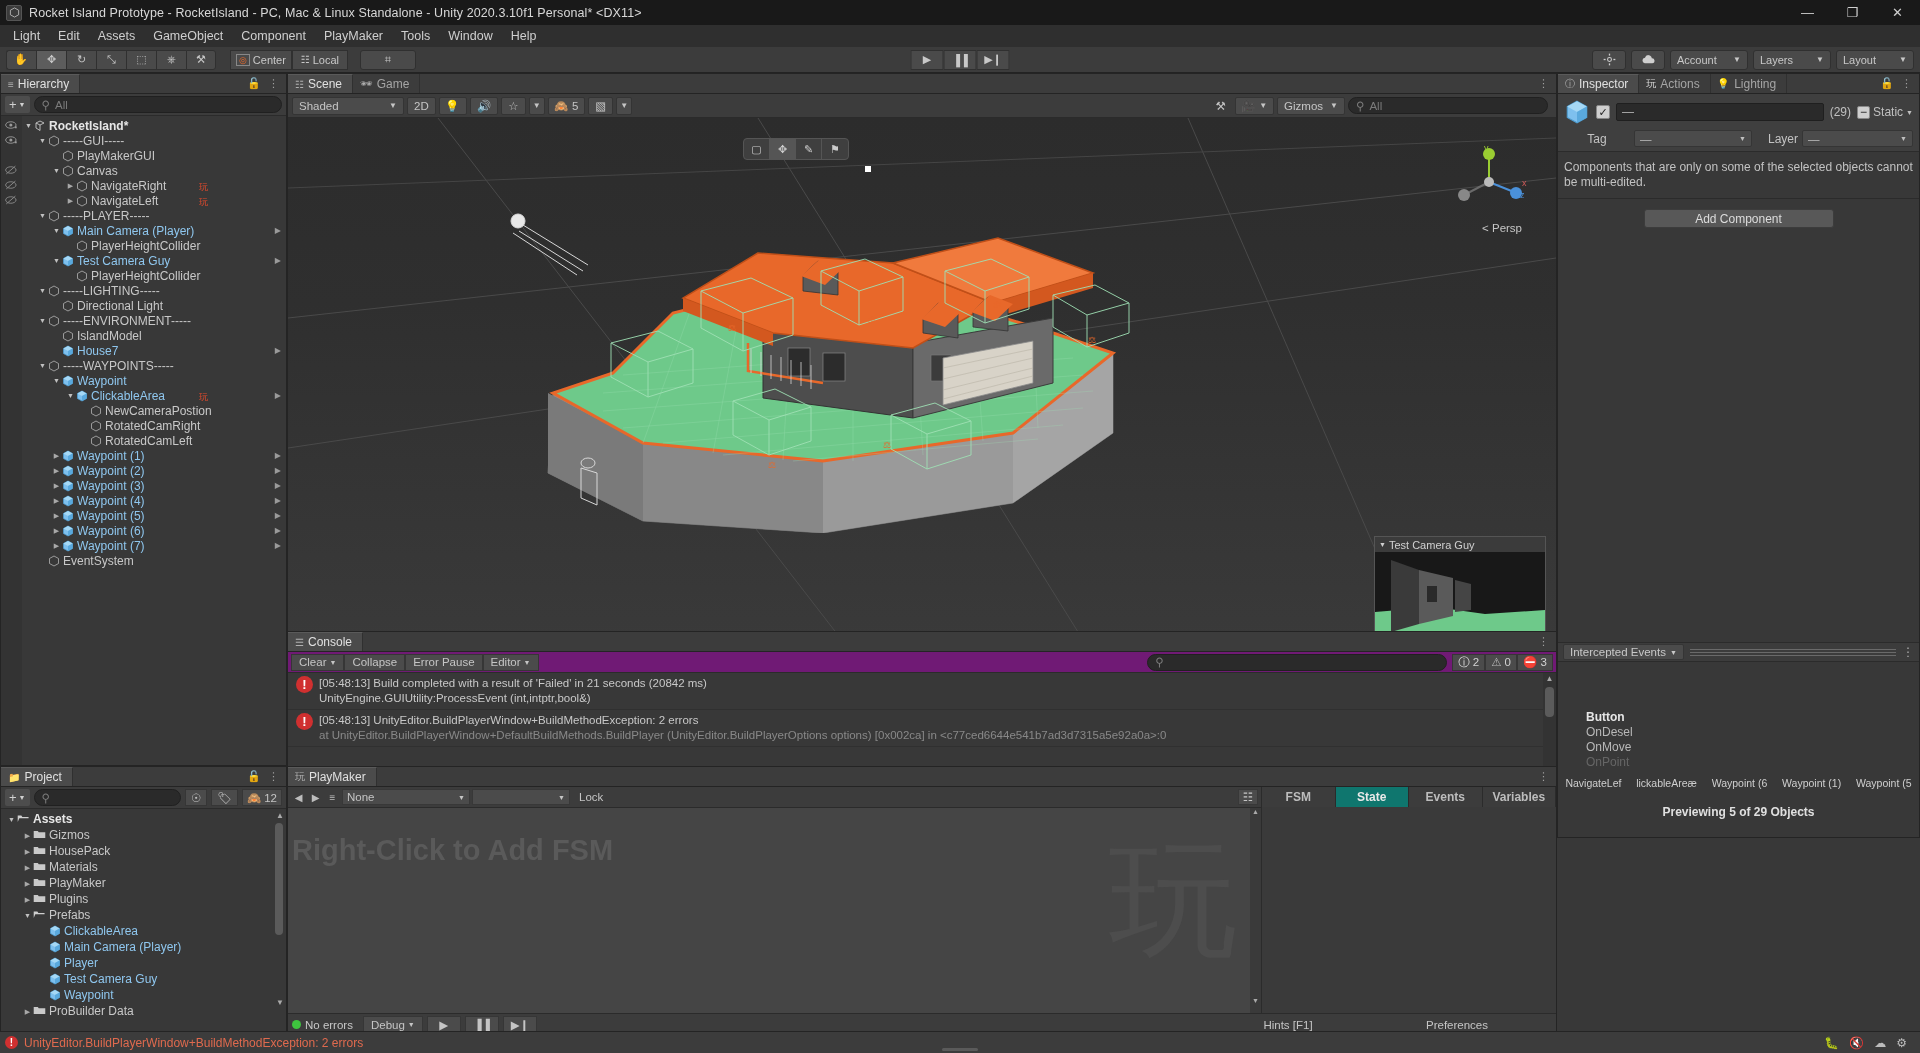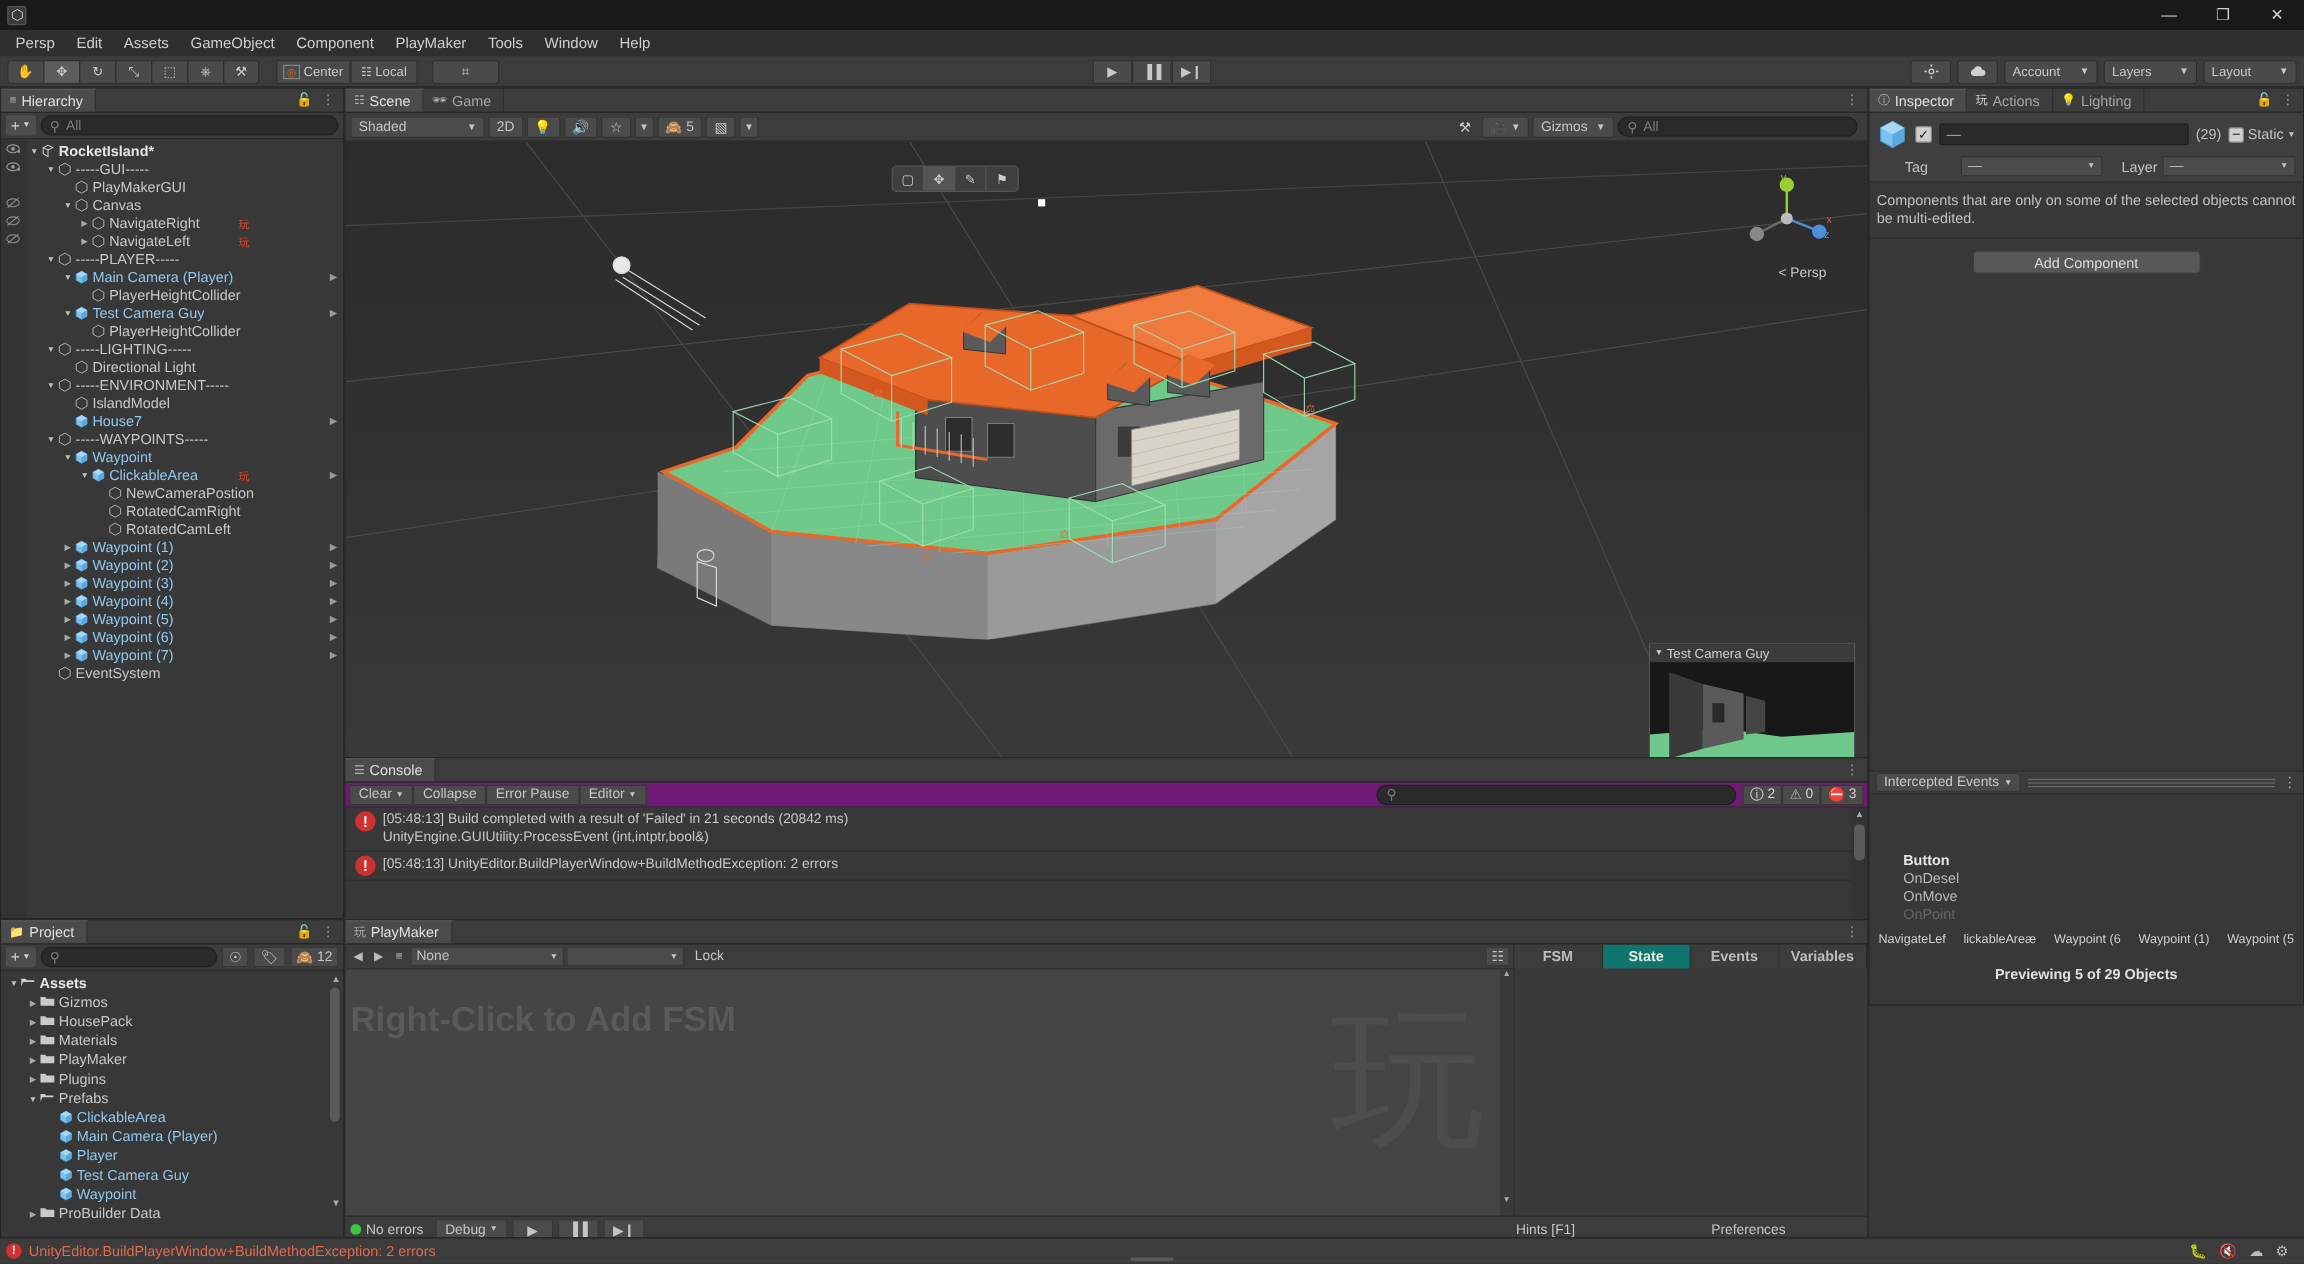--- a/index.html
+++ b/index.html
@@ -274,29 +274,30 @@
 <body>
 
 <div class="app">
 
   <div class="titlebar">
     <div class="tb-icon">
       <svg width="11" height="11" viewBox="0 0 24 24">
           <path d="M12 2 L21 7 L21 17 L12 22 L3 17 L3 7 Z" fill="none" stroke="#ccc" stroke-width="1.7"></path>
         </svg>
     </div>
+    <span class="tb-title">Rocket Island Prototype - RocketIsland - PC, Mac &amp; Linux Standalone - Unity 2020.3.10f1 Personal* &lt;DX11&gt;</span>
     <div class="tb-buttons">
       <div class="tb-btn">—</div>
       <div class="tb-btn">❐</div>
       <div class="tb-btn close">✕</div>
     </div>
   </div>
 
   <div class="menubar">
-    <div class="mi">Persp</div>
+    <div class="mi">Light</div>
     <div class="mi">Edit</div>
     <div class="mi">Assets</div>
     <div class="mi">GameObject</div>
     <div class="mi">Component</div>
     <div class="mi">PlayMaker</div>
     <div class="mi">Tools</div>
     <div class="mi">Window</div>
     <div class="mi">Help</div>
   </div>
 
@@ -962,20 +963,21 @@
         <div class="ico">!</div>
         <div>
           <div class="txt">[05:48:13] Build completed with a result of 'Failed' in 21 seconds (20842 ms)</div>
           <div class="txt">UnityEngine.GUIUtility:ProcessEvent (int,intptr,bool&amp;)</div>
         </div>
       </div>
       <div class="cmsg">
         <div class="ico">!</div>
         <div>
           <div class="txt">[05:48:13] UnityEditor.BuildPlayerWindow+BuildMethodException: 2 errors</div>
+          <div class="txt" style="opacity:.55;">at UnityEditor.BuildPlayerWindow+DefaultBuildMethods.BuildPlayer (UnityEditor.BuildPlayerOptions options) [0x002ca] in &lt;c77ced6644e541b7ad3d7315a5e92a0a&gt;:0</div>
         </div>
       </div>
       <div class="console-scroll">
         <div style="position:absolute;right:1px;top:1px;width:11px;height:10px;color:#aaa;font-size:8px;text-align:center;">▲</div>
         <div class="thumb"></div>
         <div style="position:absolute;right:1px;bottom:1px;width:11px;height:10px;color:#aaa;font-size:8px;text-align:center;">▼</div>
       </div>
     </div>
   </div>
 

